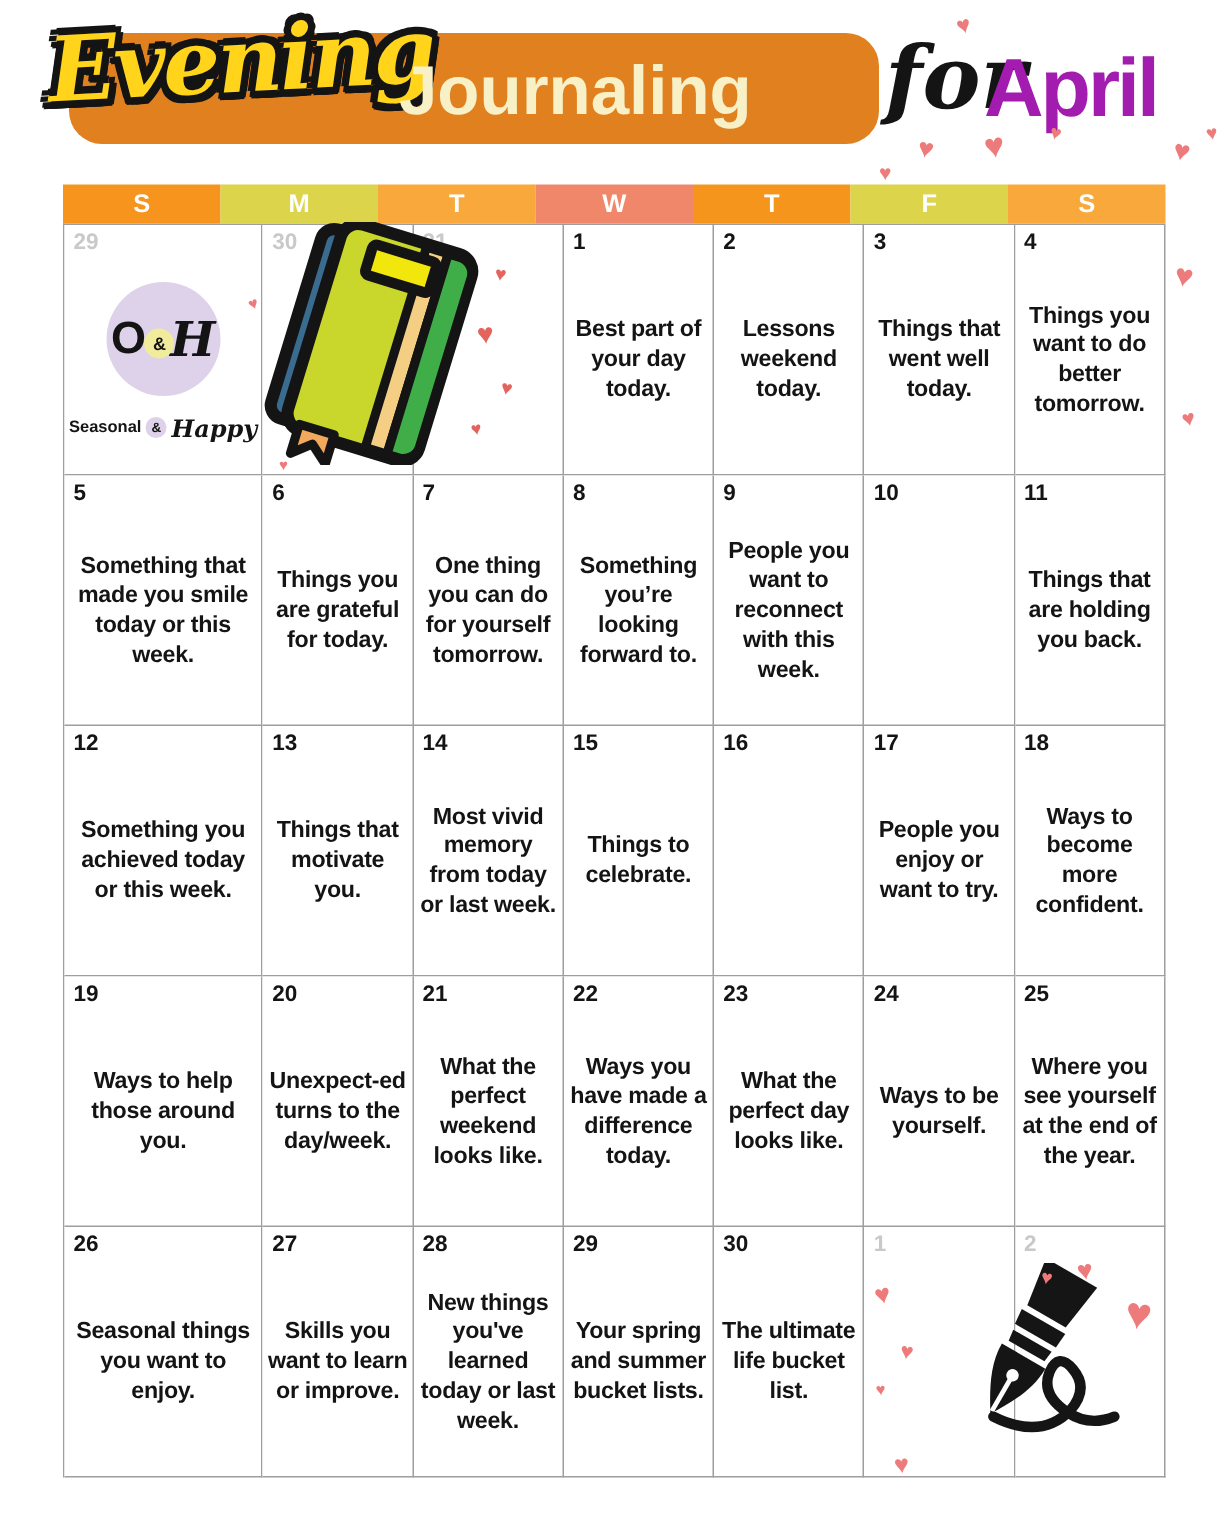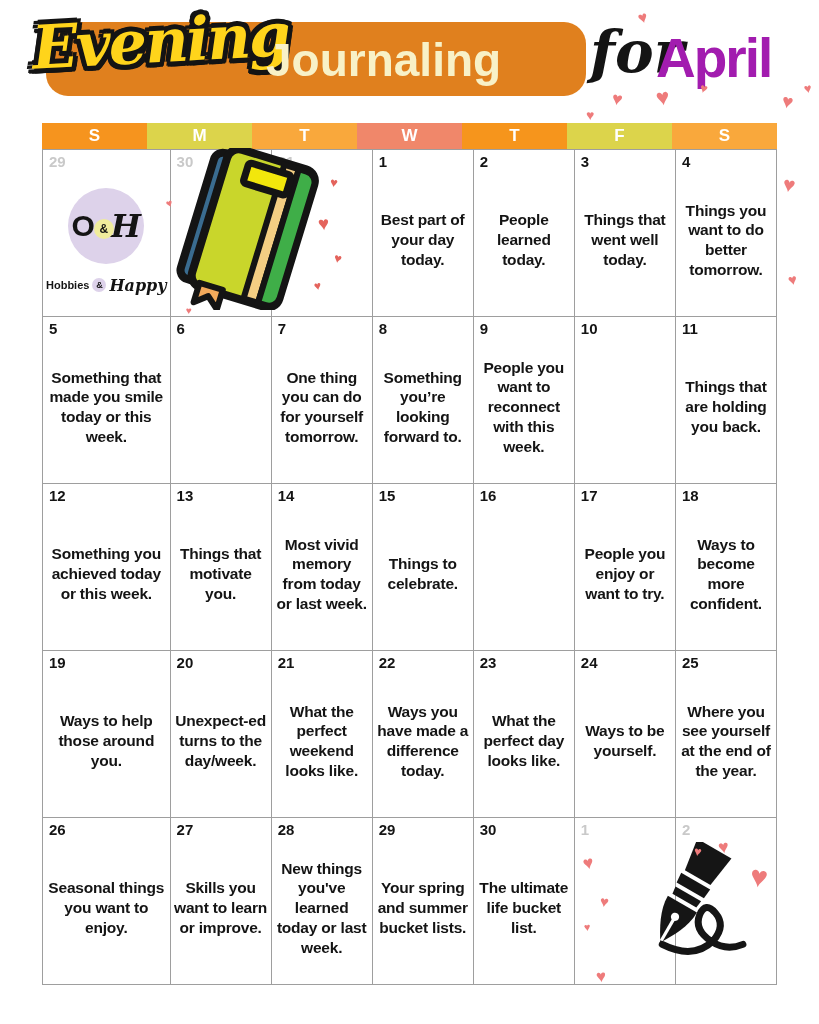--- a/index.html
+++ b/index.html
@@ -81,54 +81,55 @@
     <div class="cells">
         <div class="cell">
           <div class="daynum muted">29</div>
   <div class="logo">
     <div class="logo-circle">
       <span class="logo-o">O</span>
       <span class="amp-badge">&amp;</span>
       <span class="logo-h">H</span>
     </div>
     <div class="logo-caption">
-      <span>Hobbies</span>
+      <span>Seasonal</span>
       <span class="caption-amp">&amp;</span>
       <span class="caption-happy">Happy</span>
     </div>
   </div>
 </div>
         <div class="cell">
           <div class="daynum muted">30</div>
         </div>
         <div class="cell">
           <div class="daynum muted">31</div>
         </div>
         <div class="cell">
           <div class="daynum">1</div>
           <div class="prompt">Best part of your day today.</div>
         </div>
         <div class="cell">
           <div class="daynum">2</div>
-          <div class="prompt">People learned today.</div>
+          <div class="prompt">Lessons weekend today.</div>
         </div>
         <div class="cell">
           <div class="daynum">3</div>
           <div class="prompt">Things that went well today.</div>
         </div>
         <div class="cell">
           <div class="daynum">4</div>
           <div class="prompt">Things you want to do better tomorrow.</div>
         </div>
         <div class="cell">
           <div class="daynum">5</div>
           <div class="prompt">Something that made you smile today or this week.</div>
         </div>
         <div class="cell">
           <div class="daynum">6</div>
+          <div class="prompt">Things you are grateful for today.</div>
         </div>
         <div class="cell">
           <div class="daynum">7</div>
           <div class="prompt">One thing you can do for yourself tomorrow.</div>
         </div>
         <div class="cell">
           <div class="daynum">8</div>
           <div class="prompt">Something you’re looking forward to.</div>
         </div>
         <div class="cell">

